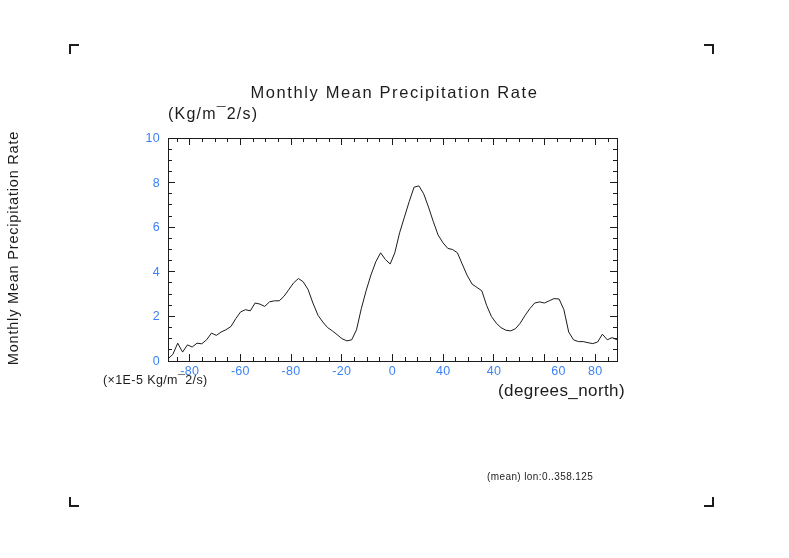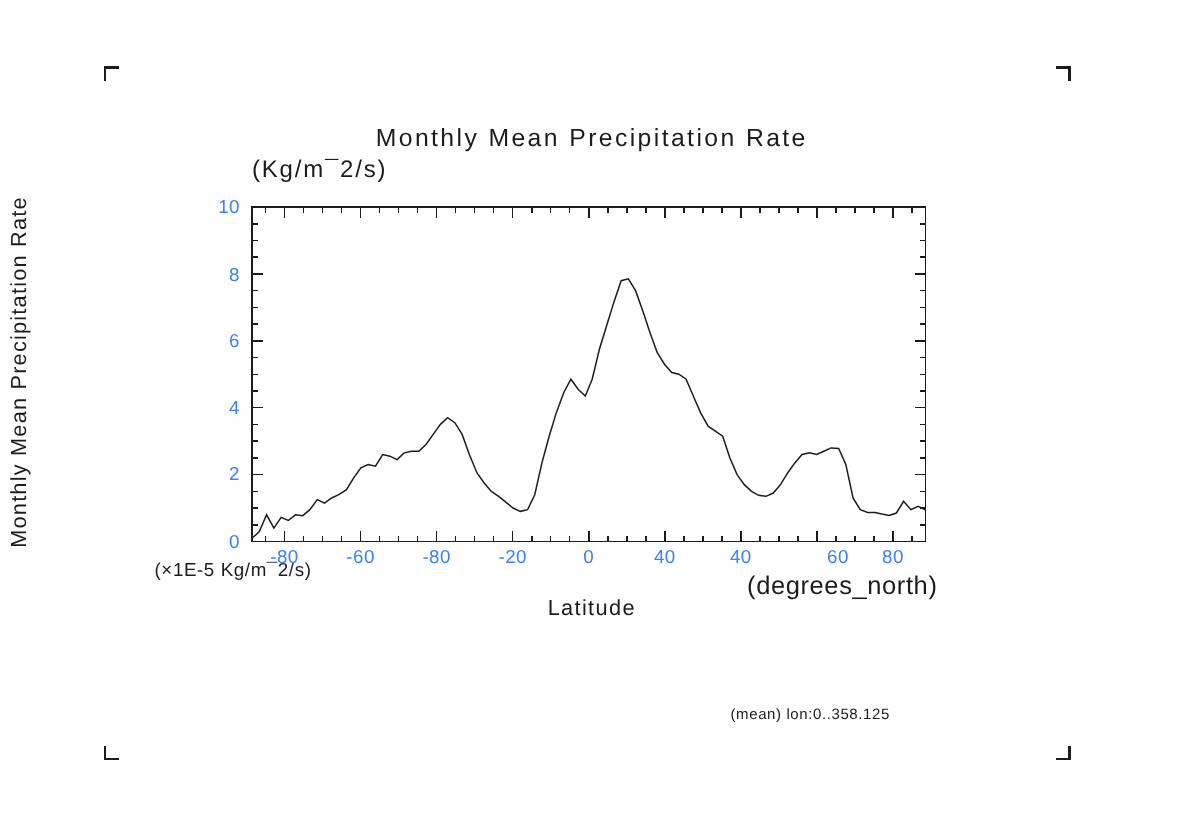--- a/index.html
+++ b/index.html
@@ -161,21 +161,20 @@
     <g id="curve-g">
       <polyline id="curve" fill="none" stroke="#1c1c1c" stroke-width="1" points="168.1,358.8 172.9,354.3 177.7,343.2 182.6,352.1 187.4,344.9 192.2,347.0 197.0,343.2 201.8,343.8 206.6,339.8 211.5,333.1 216.3,335.4 221.1,332.0 225.9,329.8 231.0,326.4 235.8,318.6 240.6,311.9 245.4,309.7 250.3,310.8 255.1,303.0 259.9,304.1 264.7,306.4 269.5,301.9 274.3,300.8 279.2,300.8 284.0,296.3 288.8,289.6 293.6,282.9 298.4,278.5 303.2,281.8 308.1,289.6 312.9,303.0 318.0,315.3 322.8,322.0 327.6,327.6 332.4,330.9 337.2,334.7 342.0,338.7 346.9,340.9 351.7,339.8 356.5,329.8 361.3,308.6 366.1,290.8 370.9,275.1 375.8,261.8 380.6,252.8 385.4,259.5 390.2,264.0 394.8,252.8 399.6,232.8 404.4,217.2 409.2,201.6 414.1,187.1 418.9,185.9 423.7,193.8 428.5,207.1 433.3,221.6 438.1,235.0 443.0,242.8 447.8,248.4 452.6,249.5 457.4,252.8 462.2,264.0 467.0,275.1 472.1,284.1 476.9,287.4 481.8,290.8 486.6,305.3 491.4,316.4 496.2,323.1 501.0,327.6 505.8,330.2 510.7,330.9 515.5,328.7 520.3,323.1 525.1,315.3 529.9,308.6 534.7,303.0 539.6,301.9 544.4,303.0 549.2,300.8 554.0,298.6 559.1,299.0 563.9,309.7 568.7,332.0 573.5,339.8 578.4,341.6 583.2,341.6 588.0,342.7 592.8,343.6 597.6,342.0 602.4,334.2 607.3,339.8 612.1,337.6 616.9,339.8"></polyline>
     </g>
   </svg>
 
   <div class="txt title">Monthly Mean Precipitation Rate</div>
   <div class="txt subtitle">(Kg/m¯2/s)</div>
   <div class="txt ylabel">Monthly Mean Precipitation Rate</div>
   <div class="txt yscale">(×1E-5 Kg/m¯2/s)</div>
   <div class="txt xunits">(degrees_north)</div>
-  <div class="txt xlabel">Latitude</div>
   <div class="txt annotation">(mean) lon:0..358.125</div>
 
   <div id="x-ticks">
       <div class="tick-label x-tick-label" style="left: 189.658px;">-80</div>
       <div class="tick-label x-tick-label" style="left: 240.369px;">-60</div>
       <div class="tick-label x-tick-label" style="left: 291.079px;">-80</div>
       <div class="tick-label x-tick-label" style="left: 341.79px;">-20</div>
       <div class="tick-label x-tick-label" style="left: 392.5px;">0</div>
       <div class="tick-label x-tick-label" style="left: 443.21px;">40</div>
       <div class="tick-label x-tick-label" style="left: 493.921px;">40</div>

